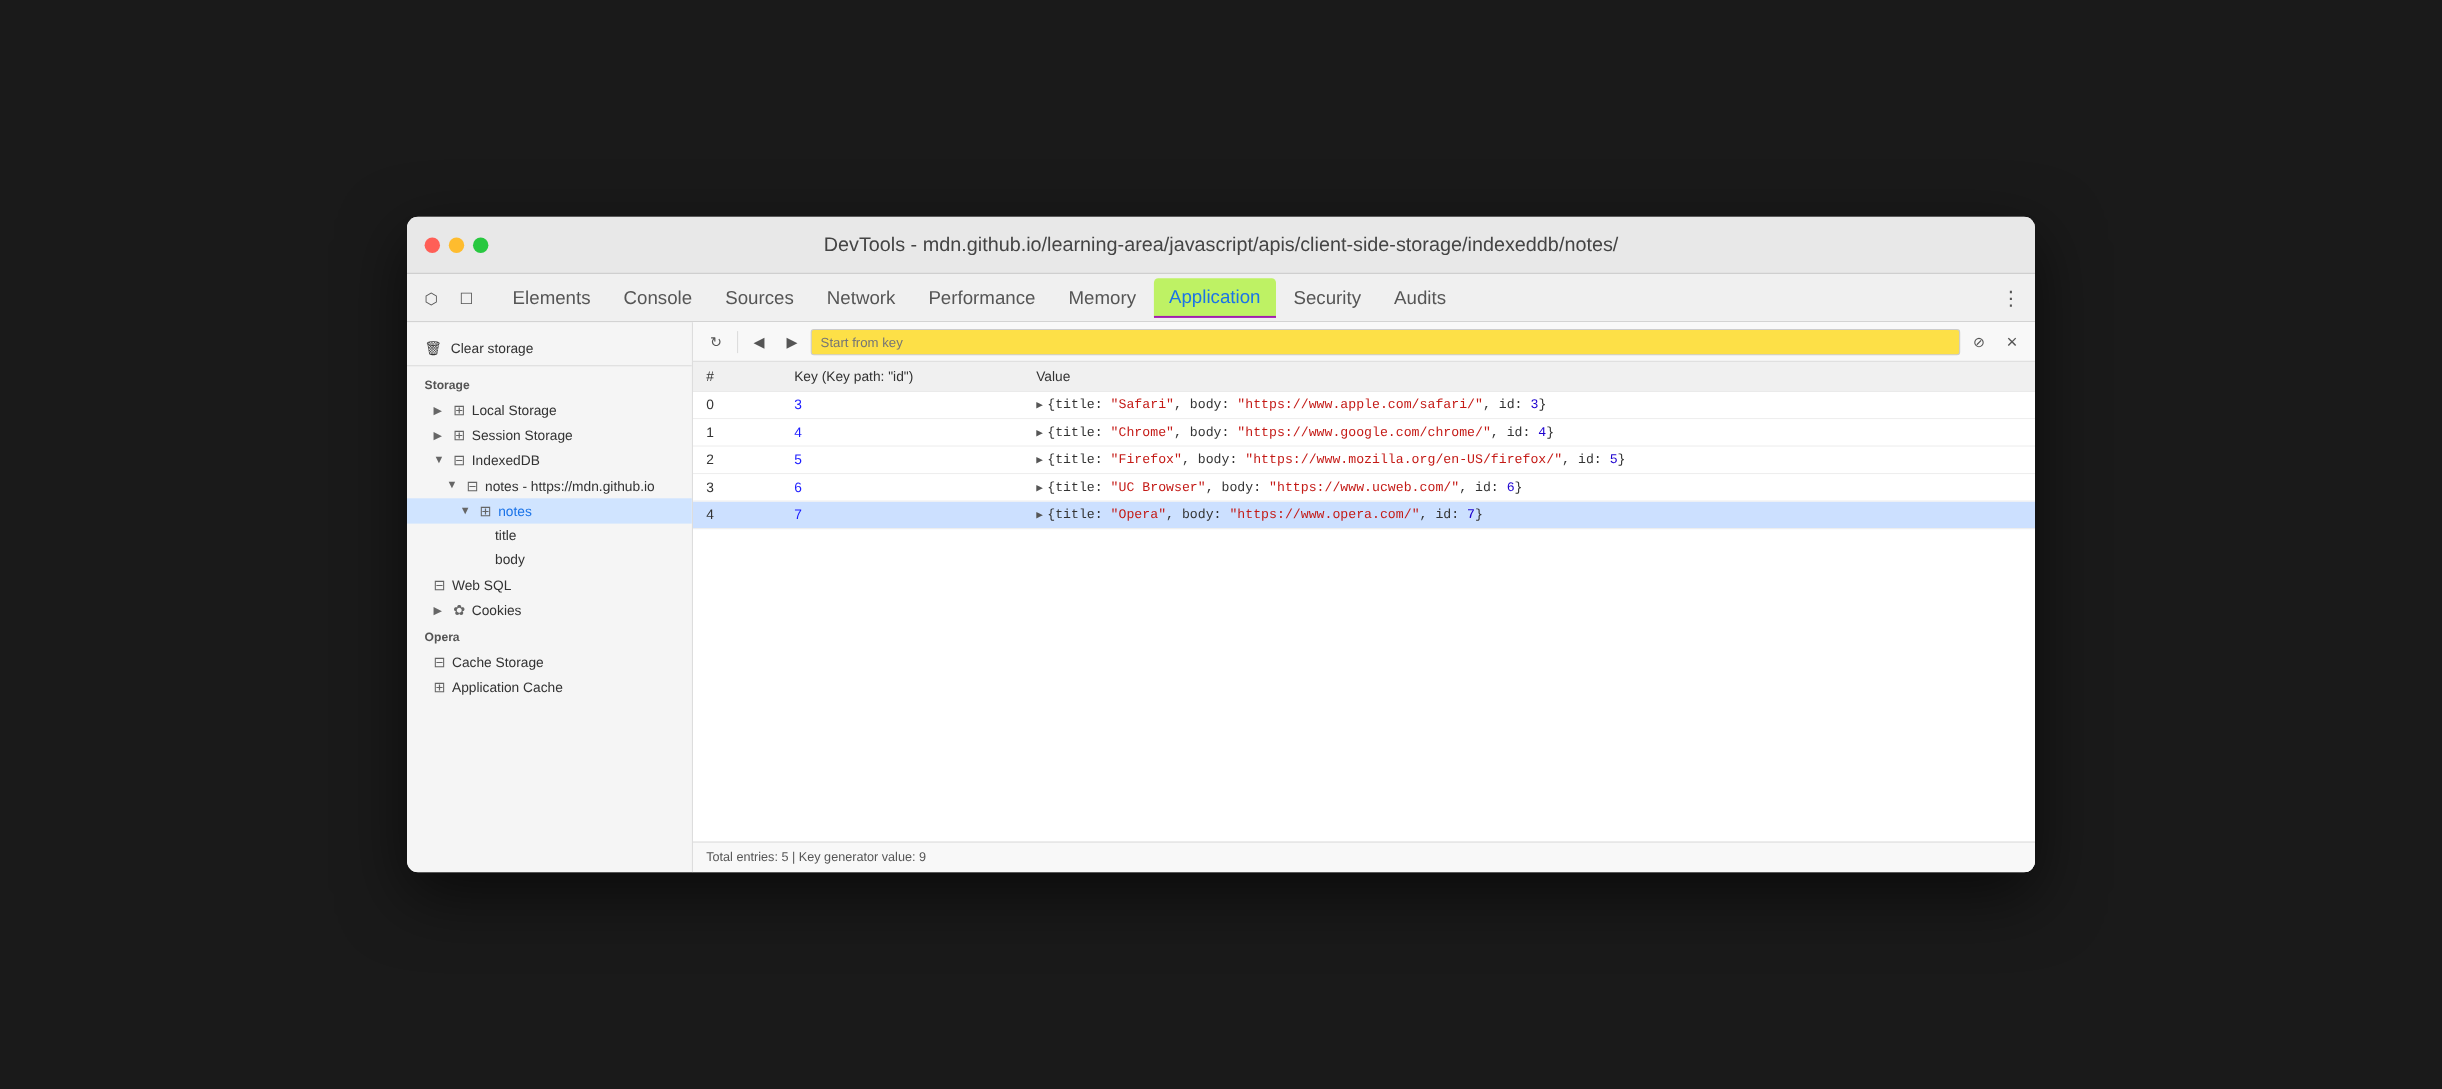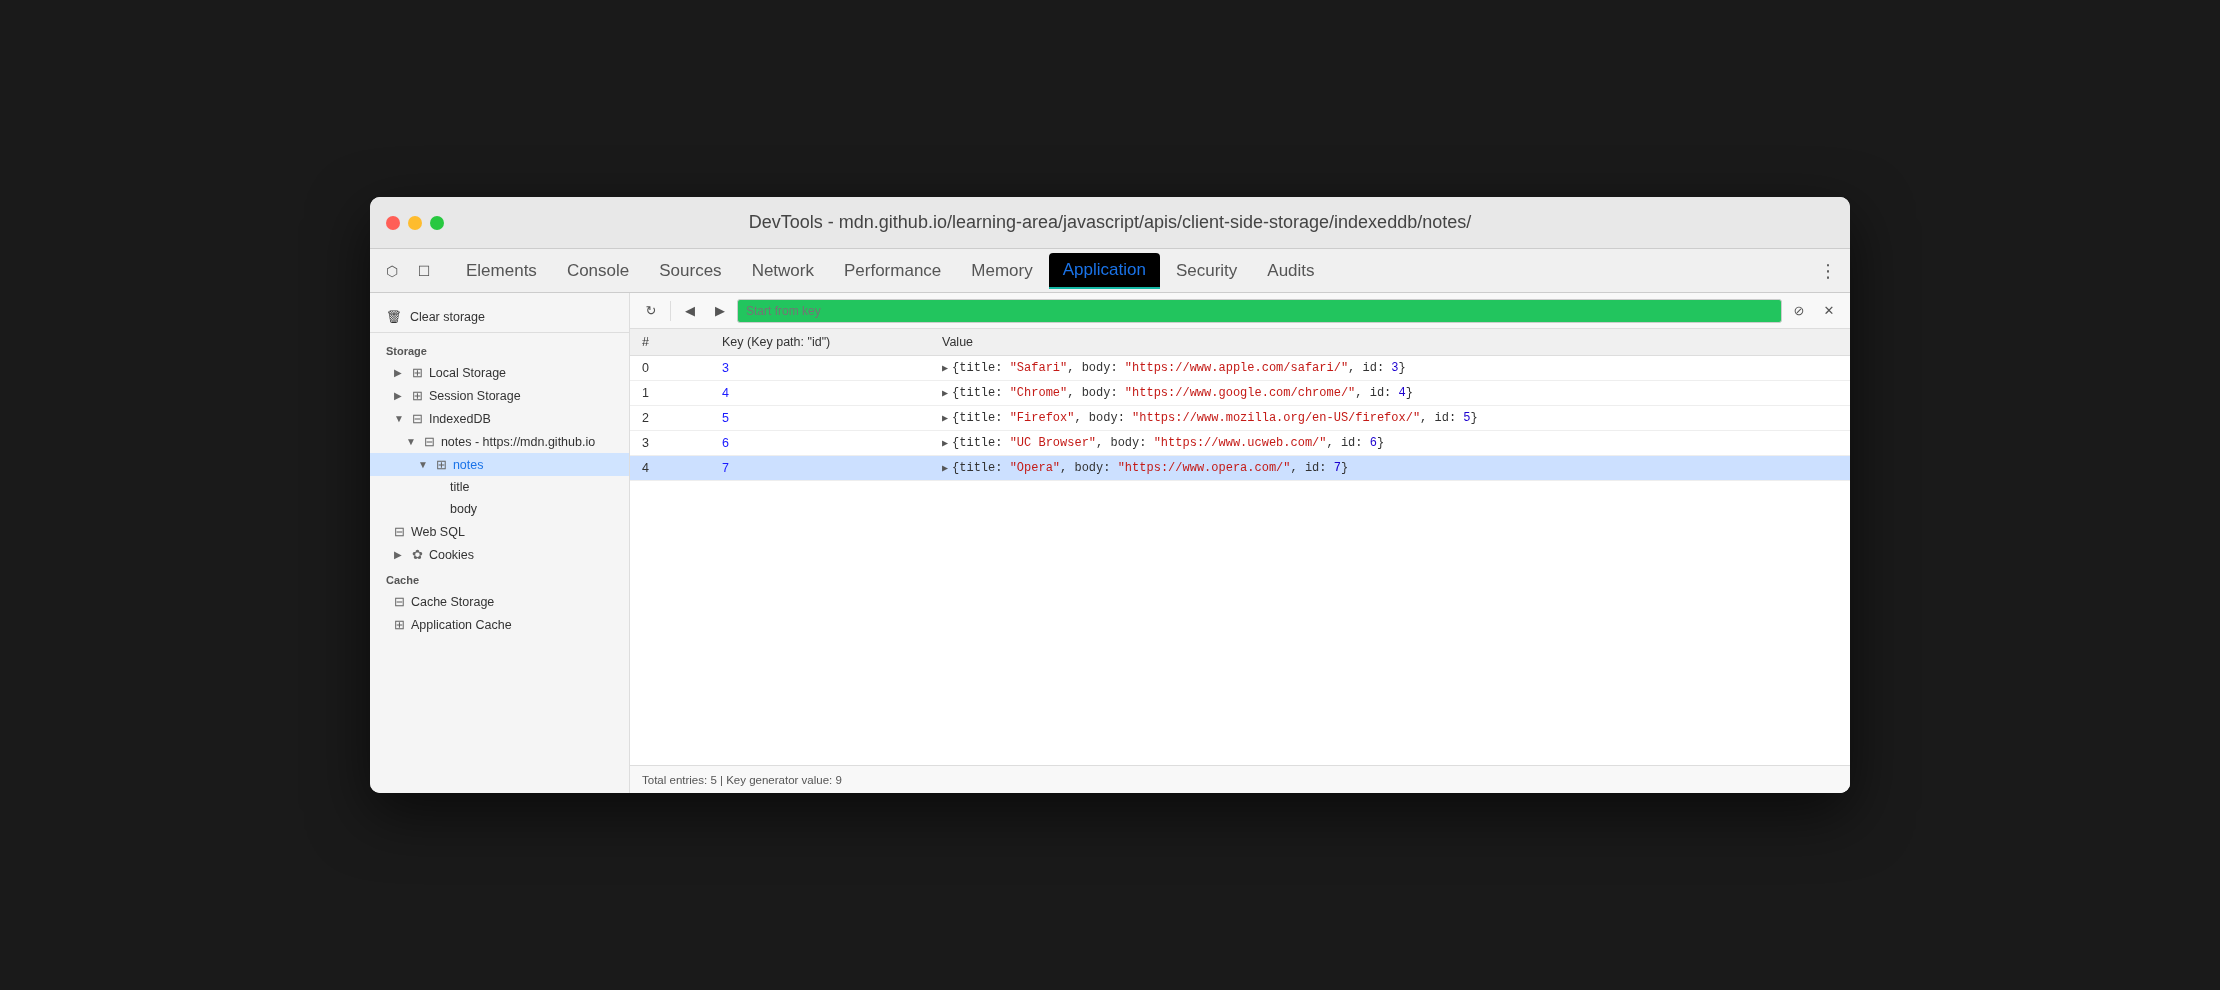--- a/index.html
+++ b/index.html
@@ -83,22 +83,22 @@
       font-size: 17px;
       color: #555;
       cursor: pointer;
       border-radius: 4px 4px 0 0;
       white-space: nowrap;
       border: none;
       background: none;
     }
     .tab.active {
       color: #1a73e8;
-      background: #000000;
-      border-bottom: 2px solid #14b8a6;
+      background: #bef264;
+      border-bottom: 2px solid #a21caf;
       font-weight: 500;
       justify-content: flex-end;
     }
     .tab-bar-right {
       margin-left: auto;
       display: flex;
       align-items: center;
     }
     .more-btn {
       width: 28px;
@@ -198,21 +198,21 @@
       background: #ddd;
       margin: 0 2px;
     }
     .search-input {
       flex: 1;
       height: 24px;
       border: 1px solid #ccc;
       border-radius: 3px;
       padding: 0 8px;
       font-size: 12px;
-      background: #22c55e;
+      background: #fde047;
       color: #333;
       outline: none;
     }
     .table-area {
       flex: 1;
       overflow-y: auto;
     }
     table {
       width: 100%;
       border-collapse: collapse;
@@ -366,21 +366,21 @@
         <span class="item-icon">⊟</span>
         <span>Web SQL</span>
       </div>
 
       <div class="sidebar-item indent-1">
         <span class="arrow">▶</span>
         <span class="item-icon">✿</span>
         <span>Cookies</span>
       </div>
 
-      <div class="sidebar-section-header">Cache</div>
+      <div class="sidebar-section-header">Opera</div>
 
       <div class="sidebar-item indent-1">
         <span class="item-icon">⊟</span>
         <span>Cache Storage</span>
       </div>
 
       <div class="sidebar-item indent-1">
         <span class="item-icon">⊞</span>
         <span>Application Cache</span>
       </div>

